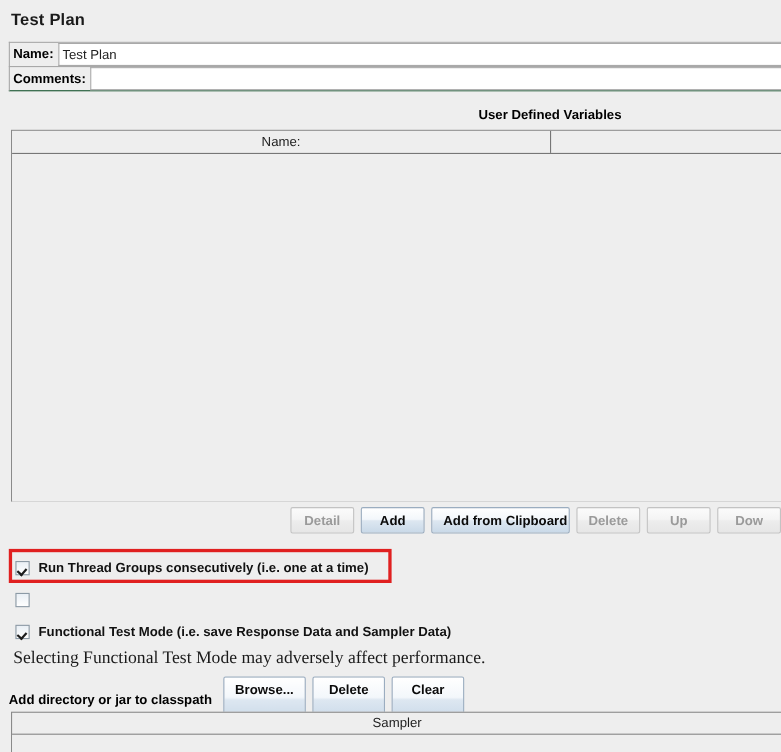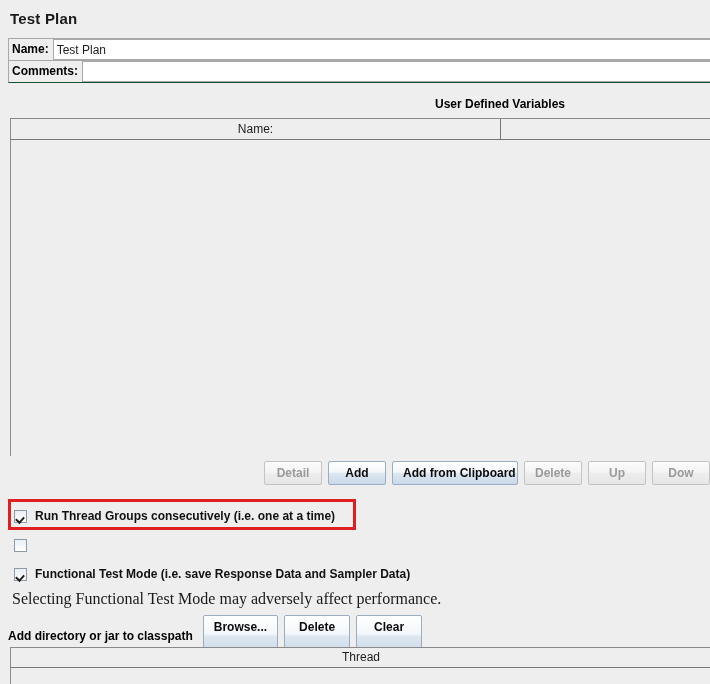--- a/index.html
+++ b/index.html
@@ -298,15 +298,15 @@
 <div id="warning-note">Selecting Functional Test Mode may adversely affect performance.</div>
 
 <div id="classpath-row">
   <span id="classpath-label">Add directory or jar to classpath</span>
   <div class="btn">Browse...</div>
   <div class="btn">Delete</div>
   <div class="btn">Clear</div>
 </div>
 
 <div id="library-table">
-  <div id="library-head">Thread</div>
+  <div id="library-head">Sampler</div>
   <div id="library-body"></div>
 </div>
 
 </body></html>

